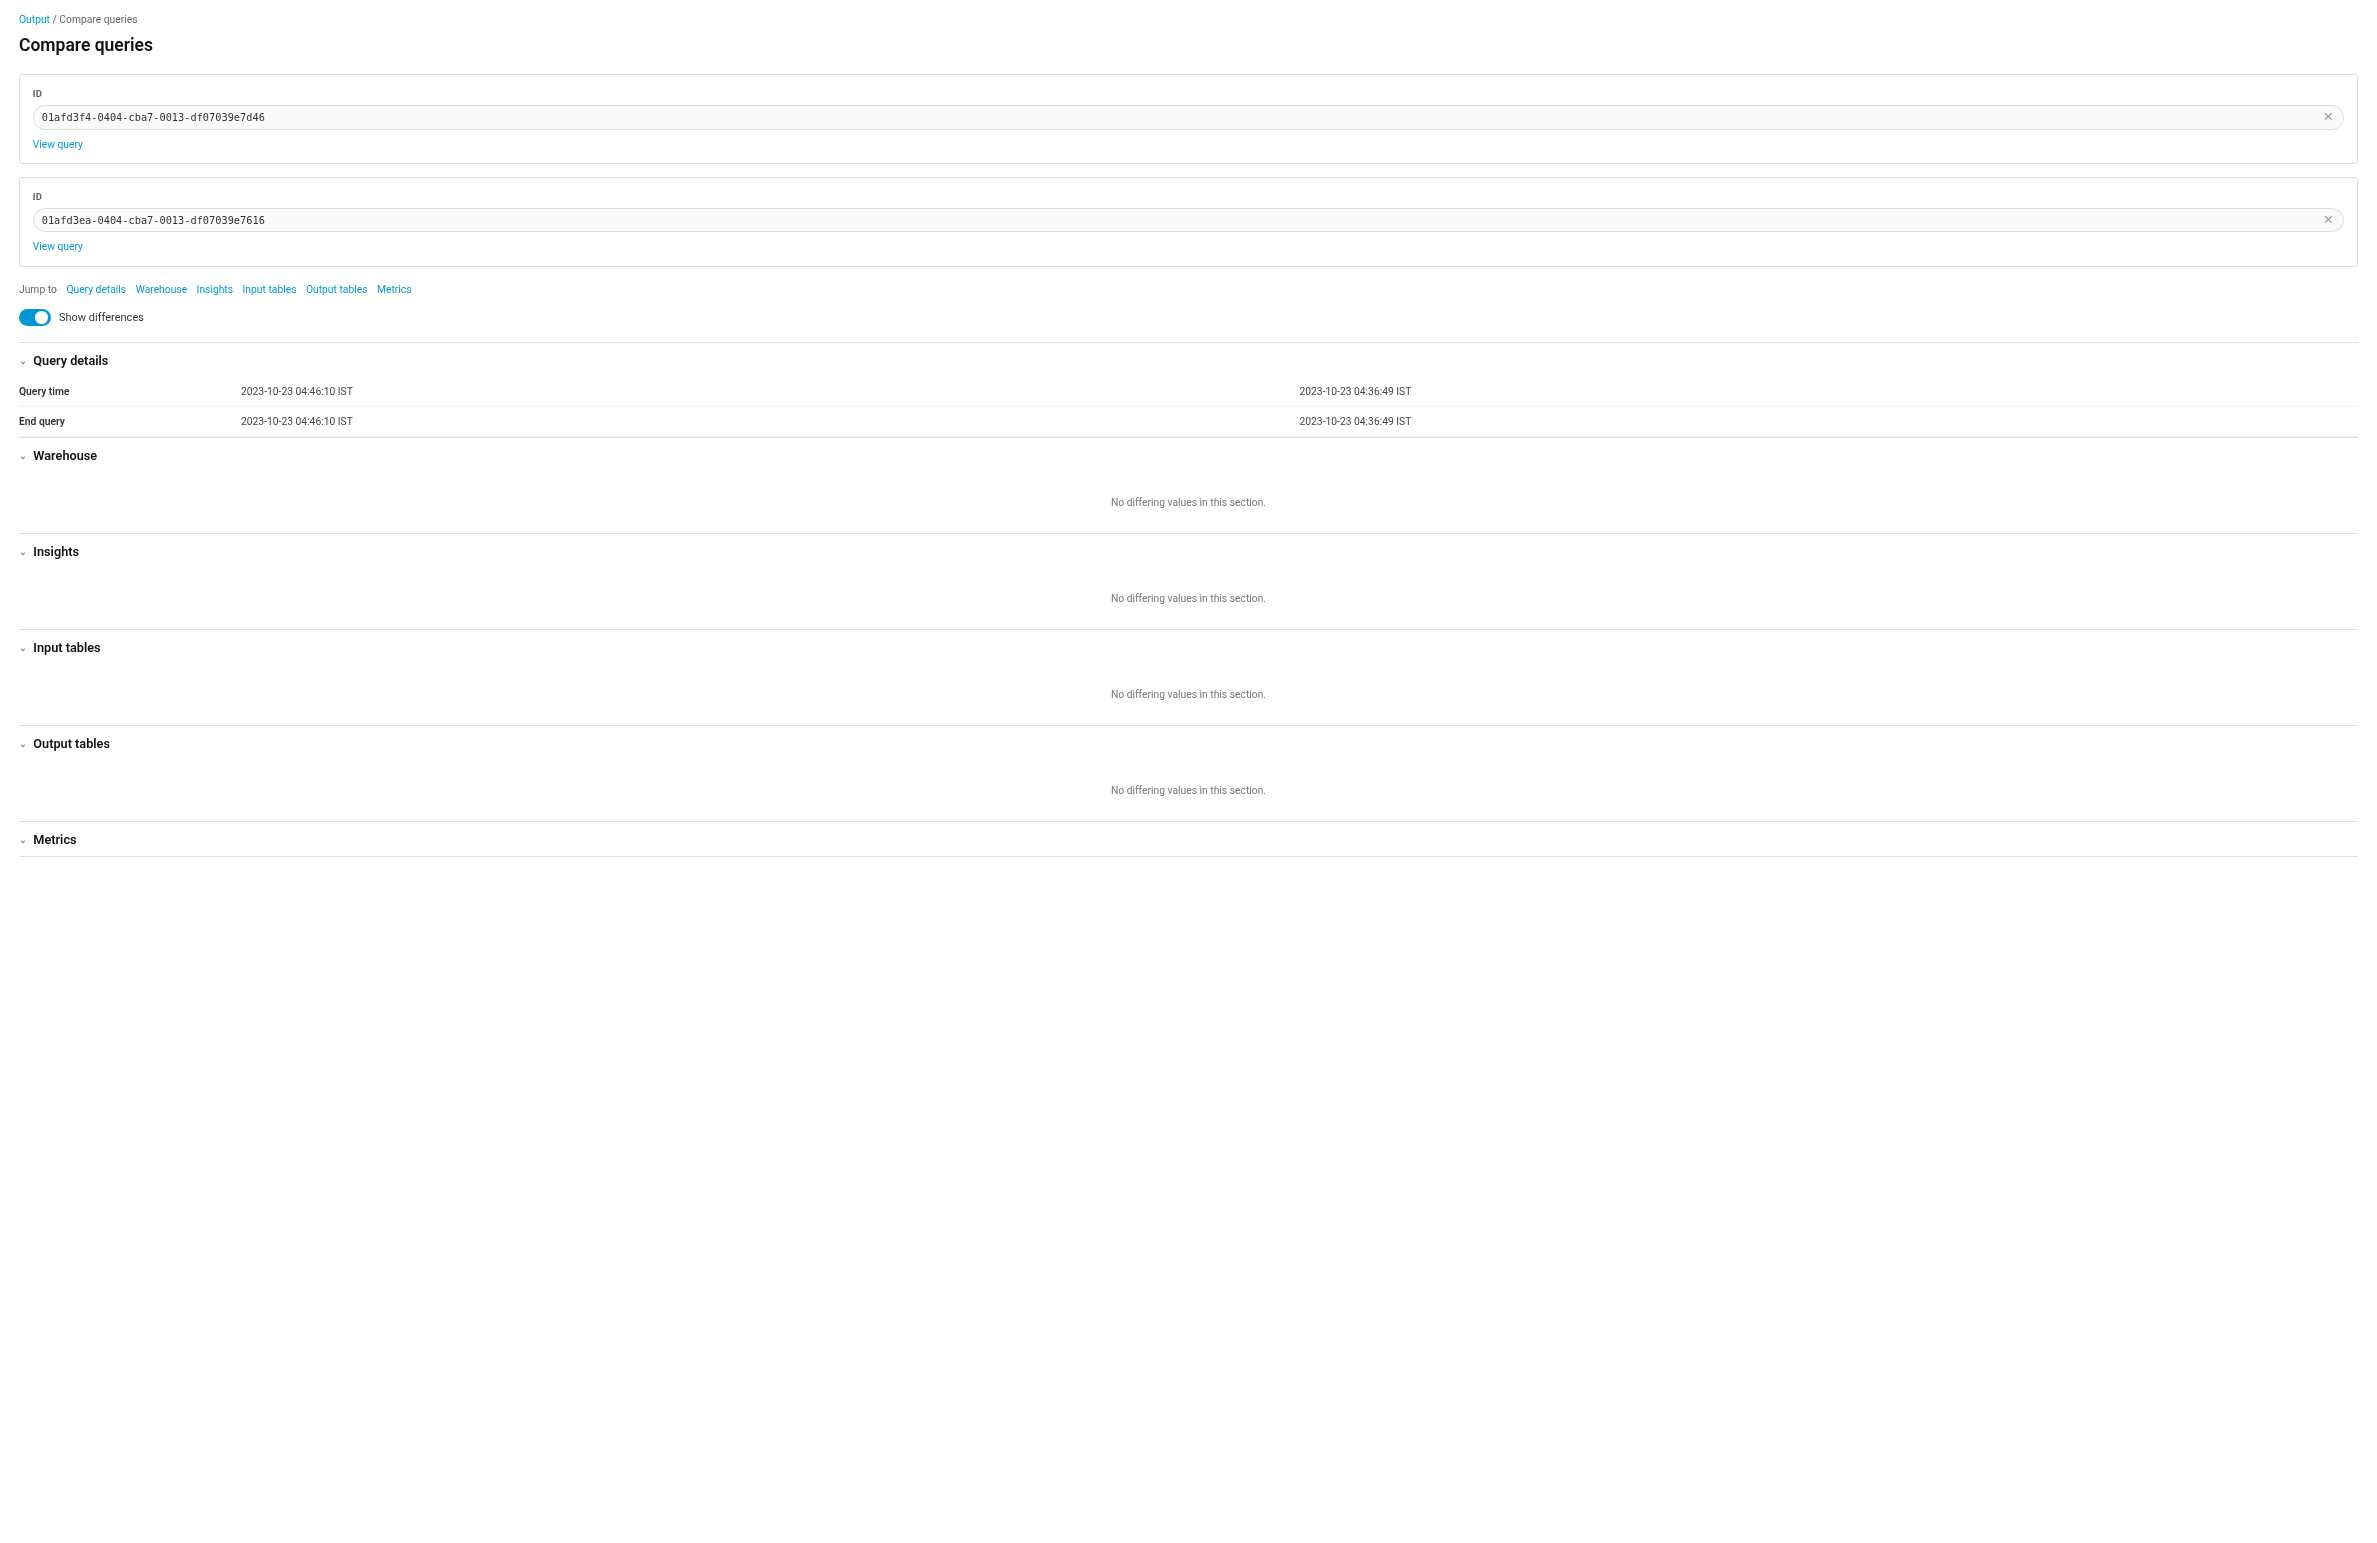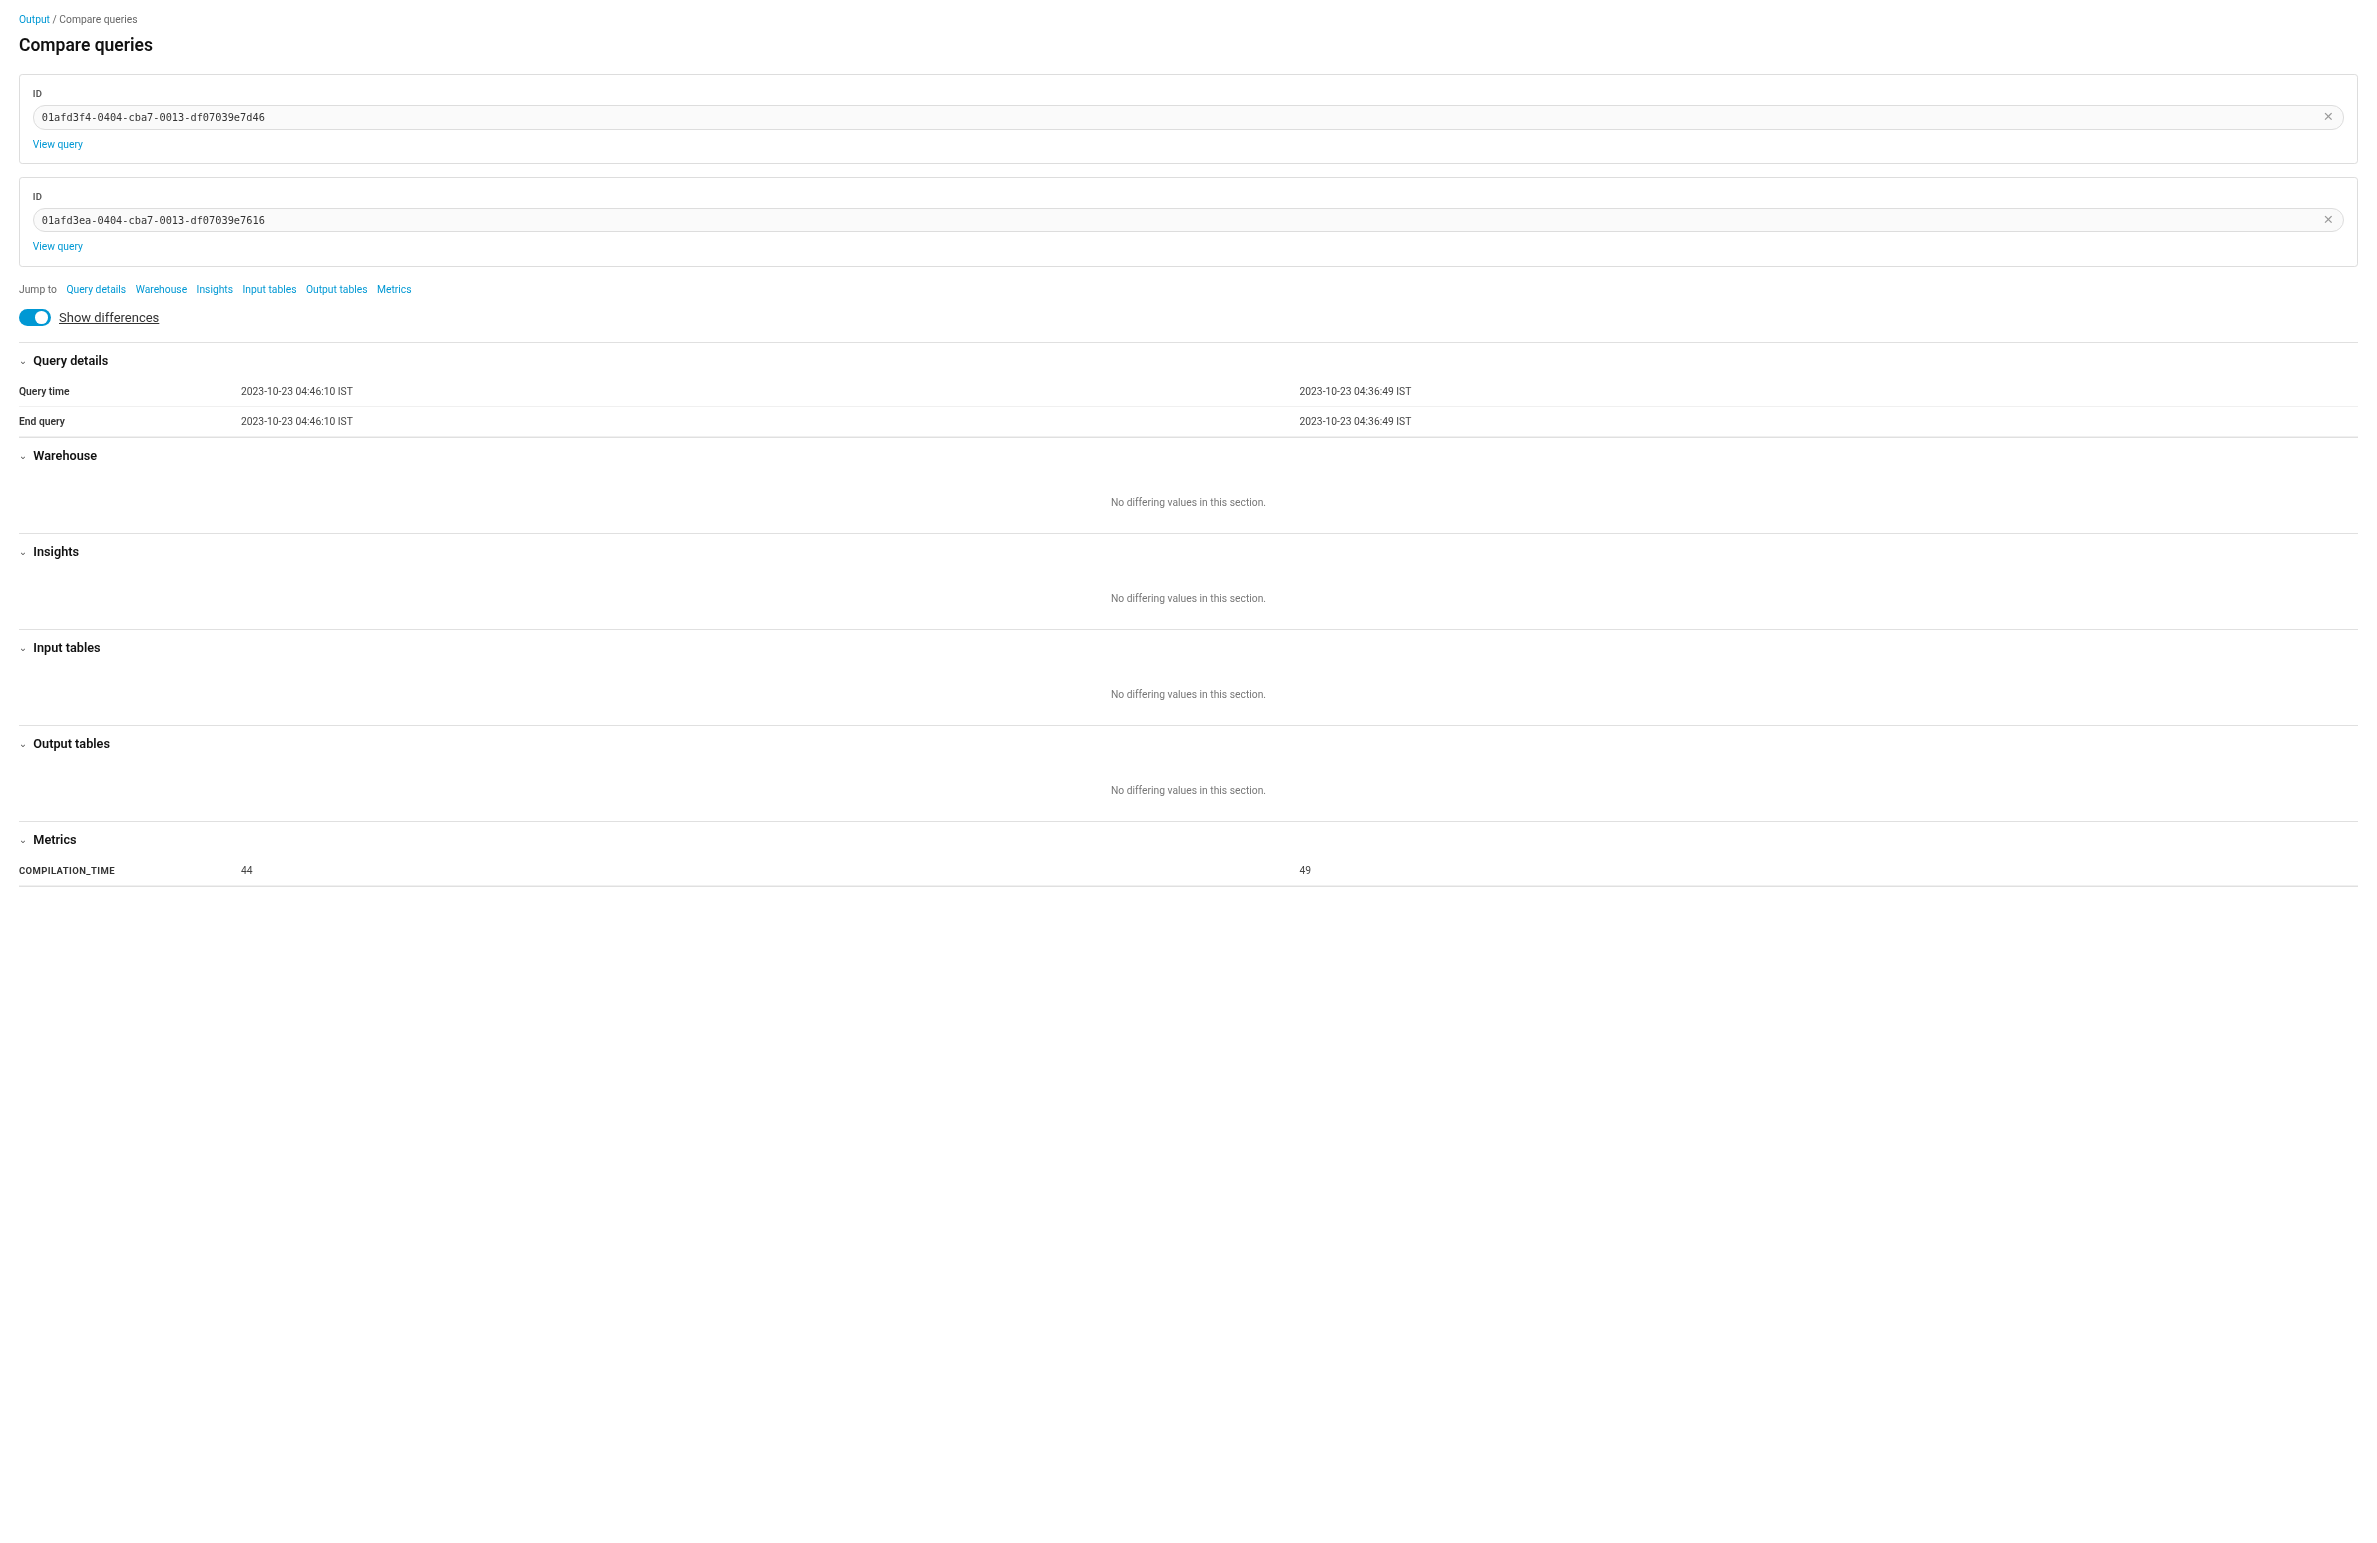--- a/index.html
+++ b/index.html
@@ -124,23 +124,22 @@
       content: "";
       height: 12.7px;
       width: 12.7px;
       left: 16px;
       bottom: 2.4px;
       background-color: white;
       border-radius: 50%;
       transition: 0.3s;
     }
     .show-diff-label {
-      font-size: 13px;
-      color: #333;
-      text-decoration: underline;
+      font-size: 11px;
+      color: #333;
     }
     .section {
       margin-bottom: 0;
     }
     .section-header {
       display: flex;
       align-items: center;
       gap: 6.4px;
       padding: 9.5px 0;
       border-top: 0.8px solid #e0e0e0;
@@ -323,23 +322,16 @@
   <div class="section-content">
     <div class="no-diff-message">No differing values in this section.</div>
   </div>
 </div>
 
 <div class="section" id="metrics">
   <div class="section-header">
     <span class="chevron-icon">⌄</span>
     <span class="section-title">Metrics</span>
   </div>
-  <div class="section-content">
-    <div class="metrics-row">
-      <div class="metrics-label">COMPILATION_TIME</div>
-      <div class="metrics-value">44</div>
-      <div class="metrics-value">49</div>
-    </div>
-  </div>
 </div>
 
 <div class="spacer-section"></div>
 
 
 </body></html>

